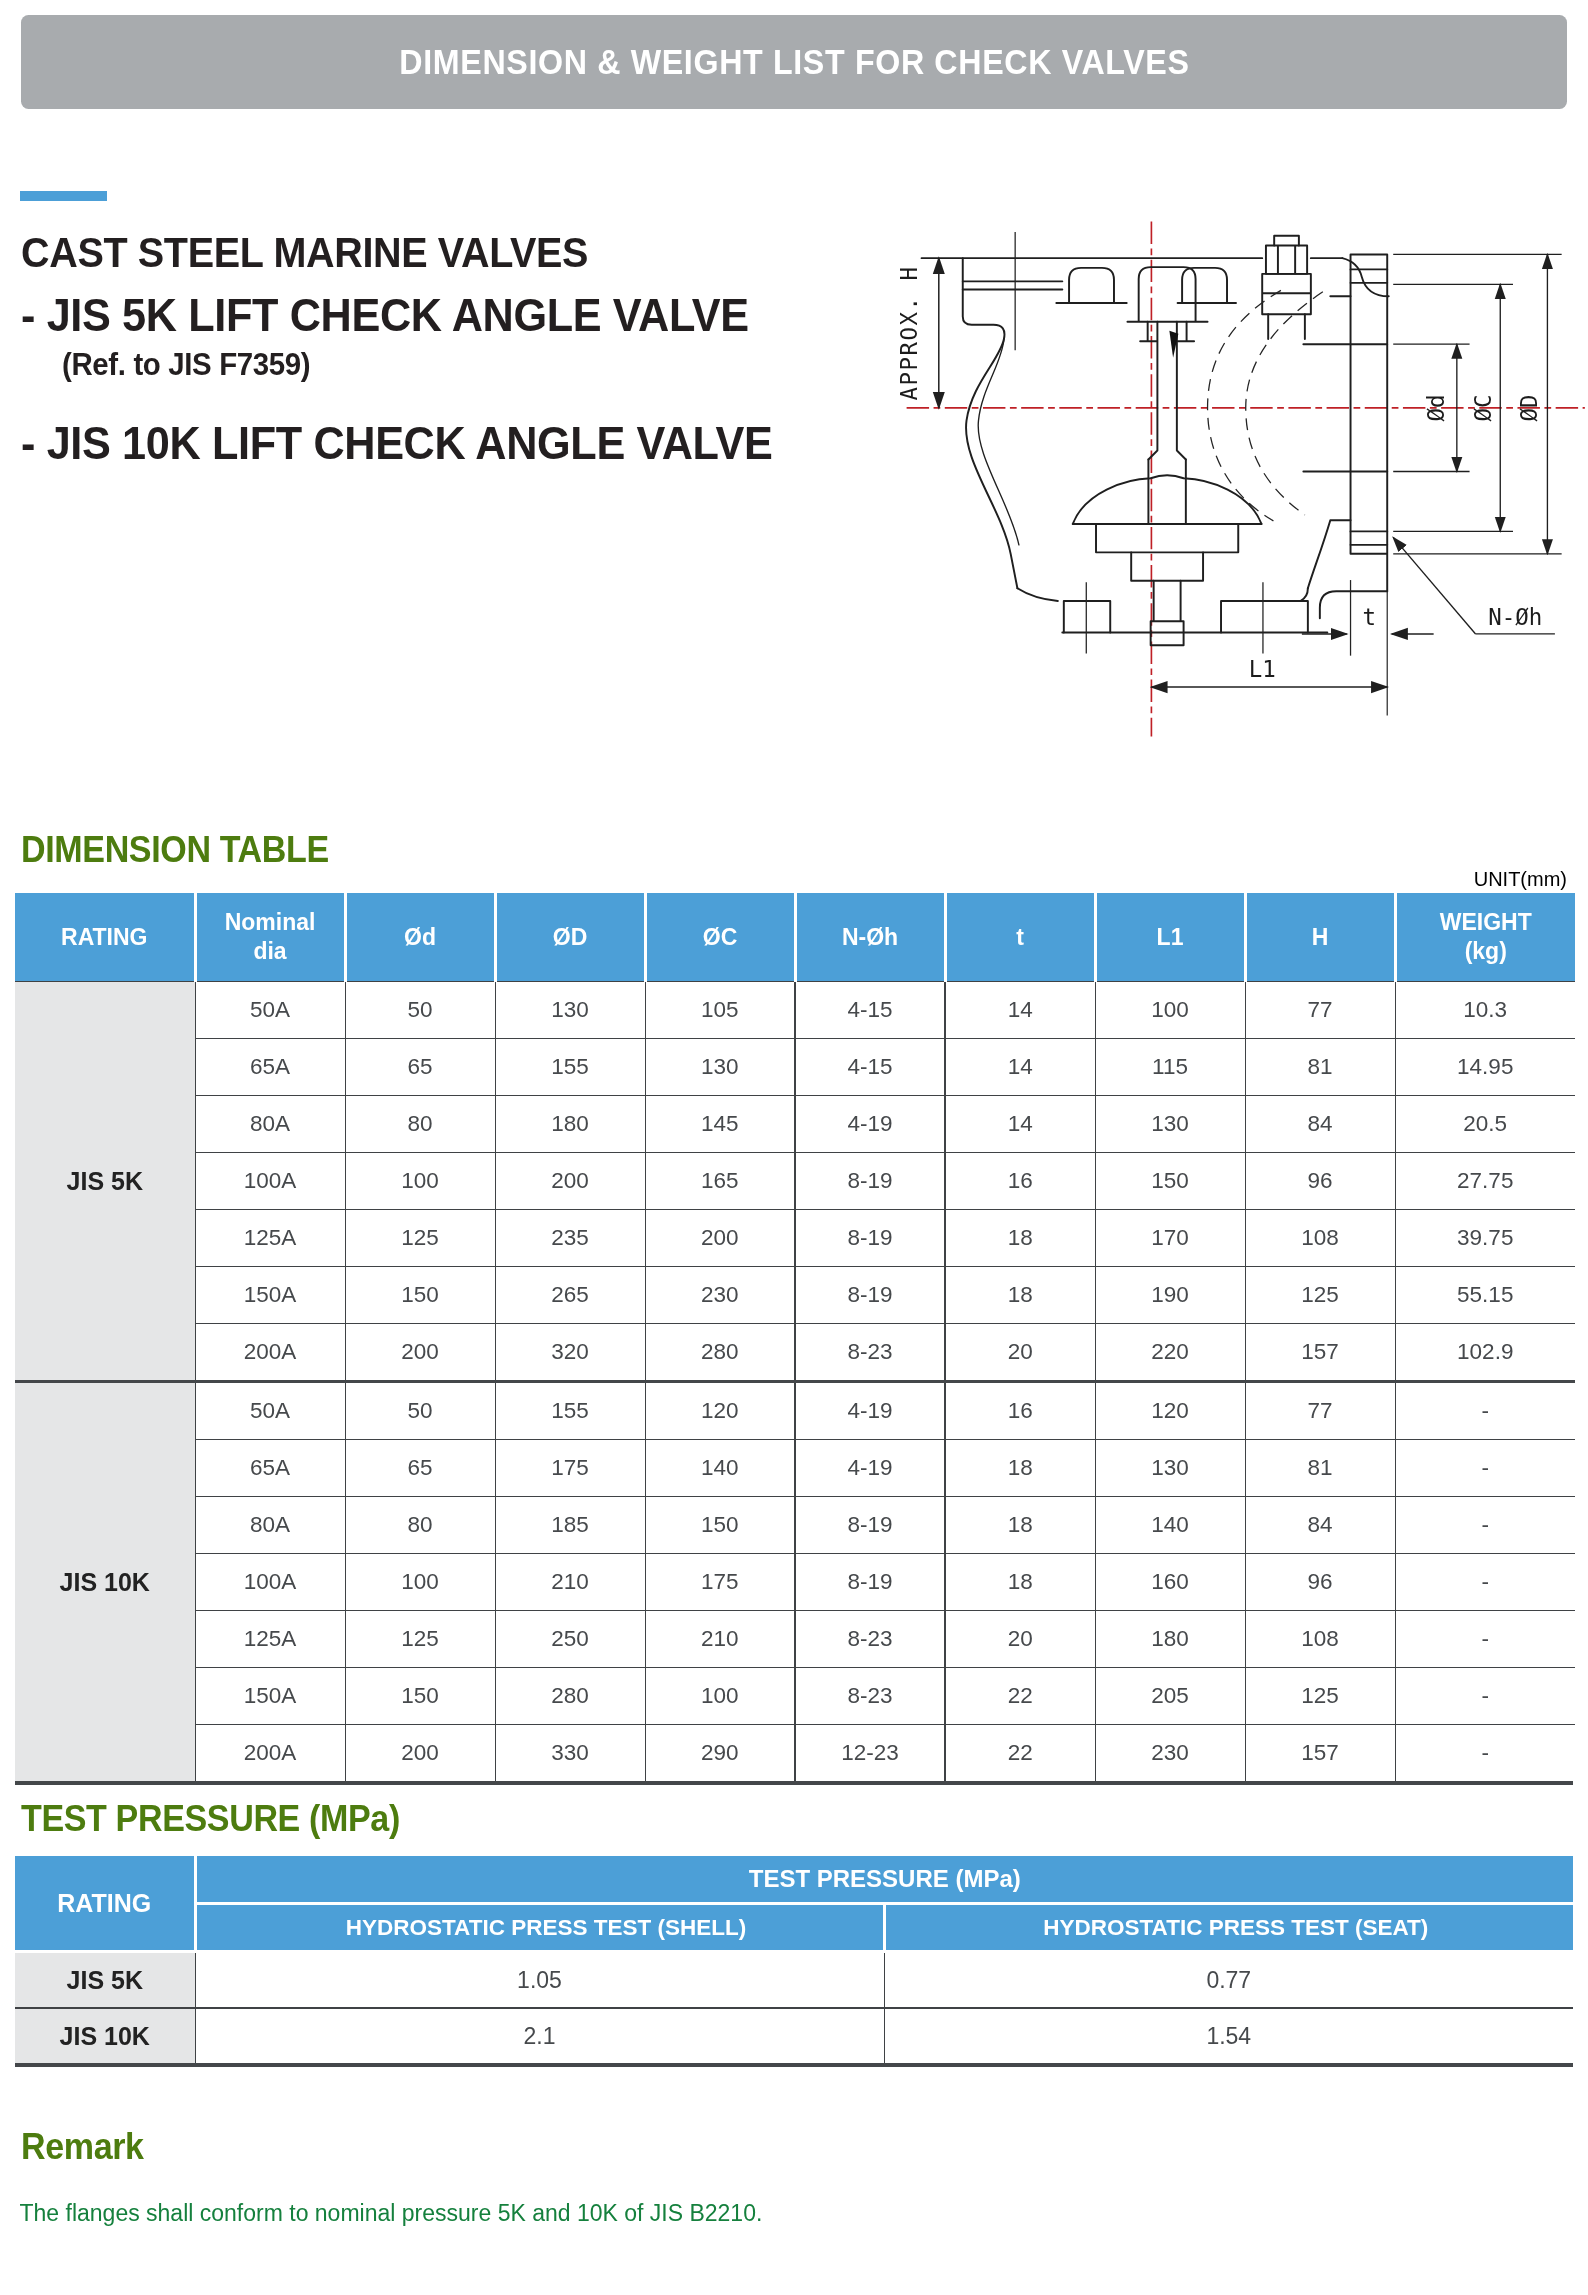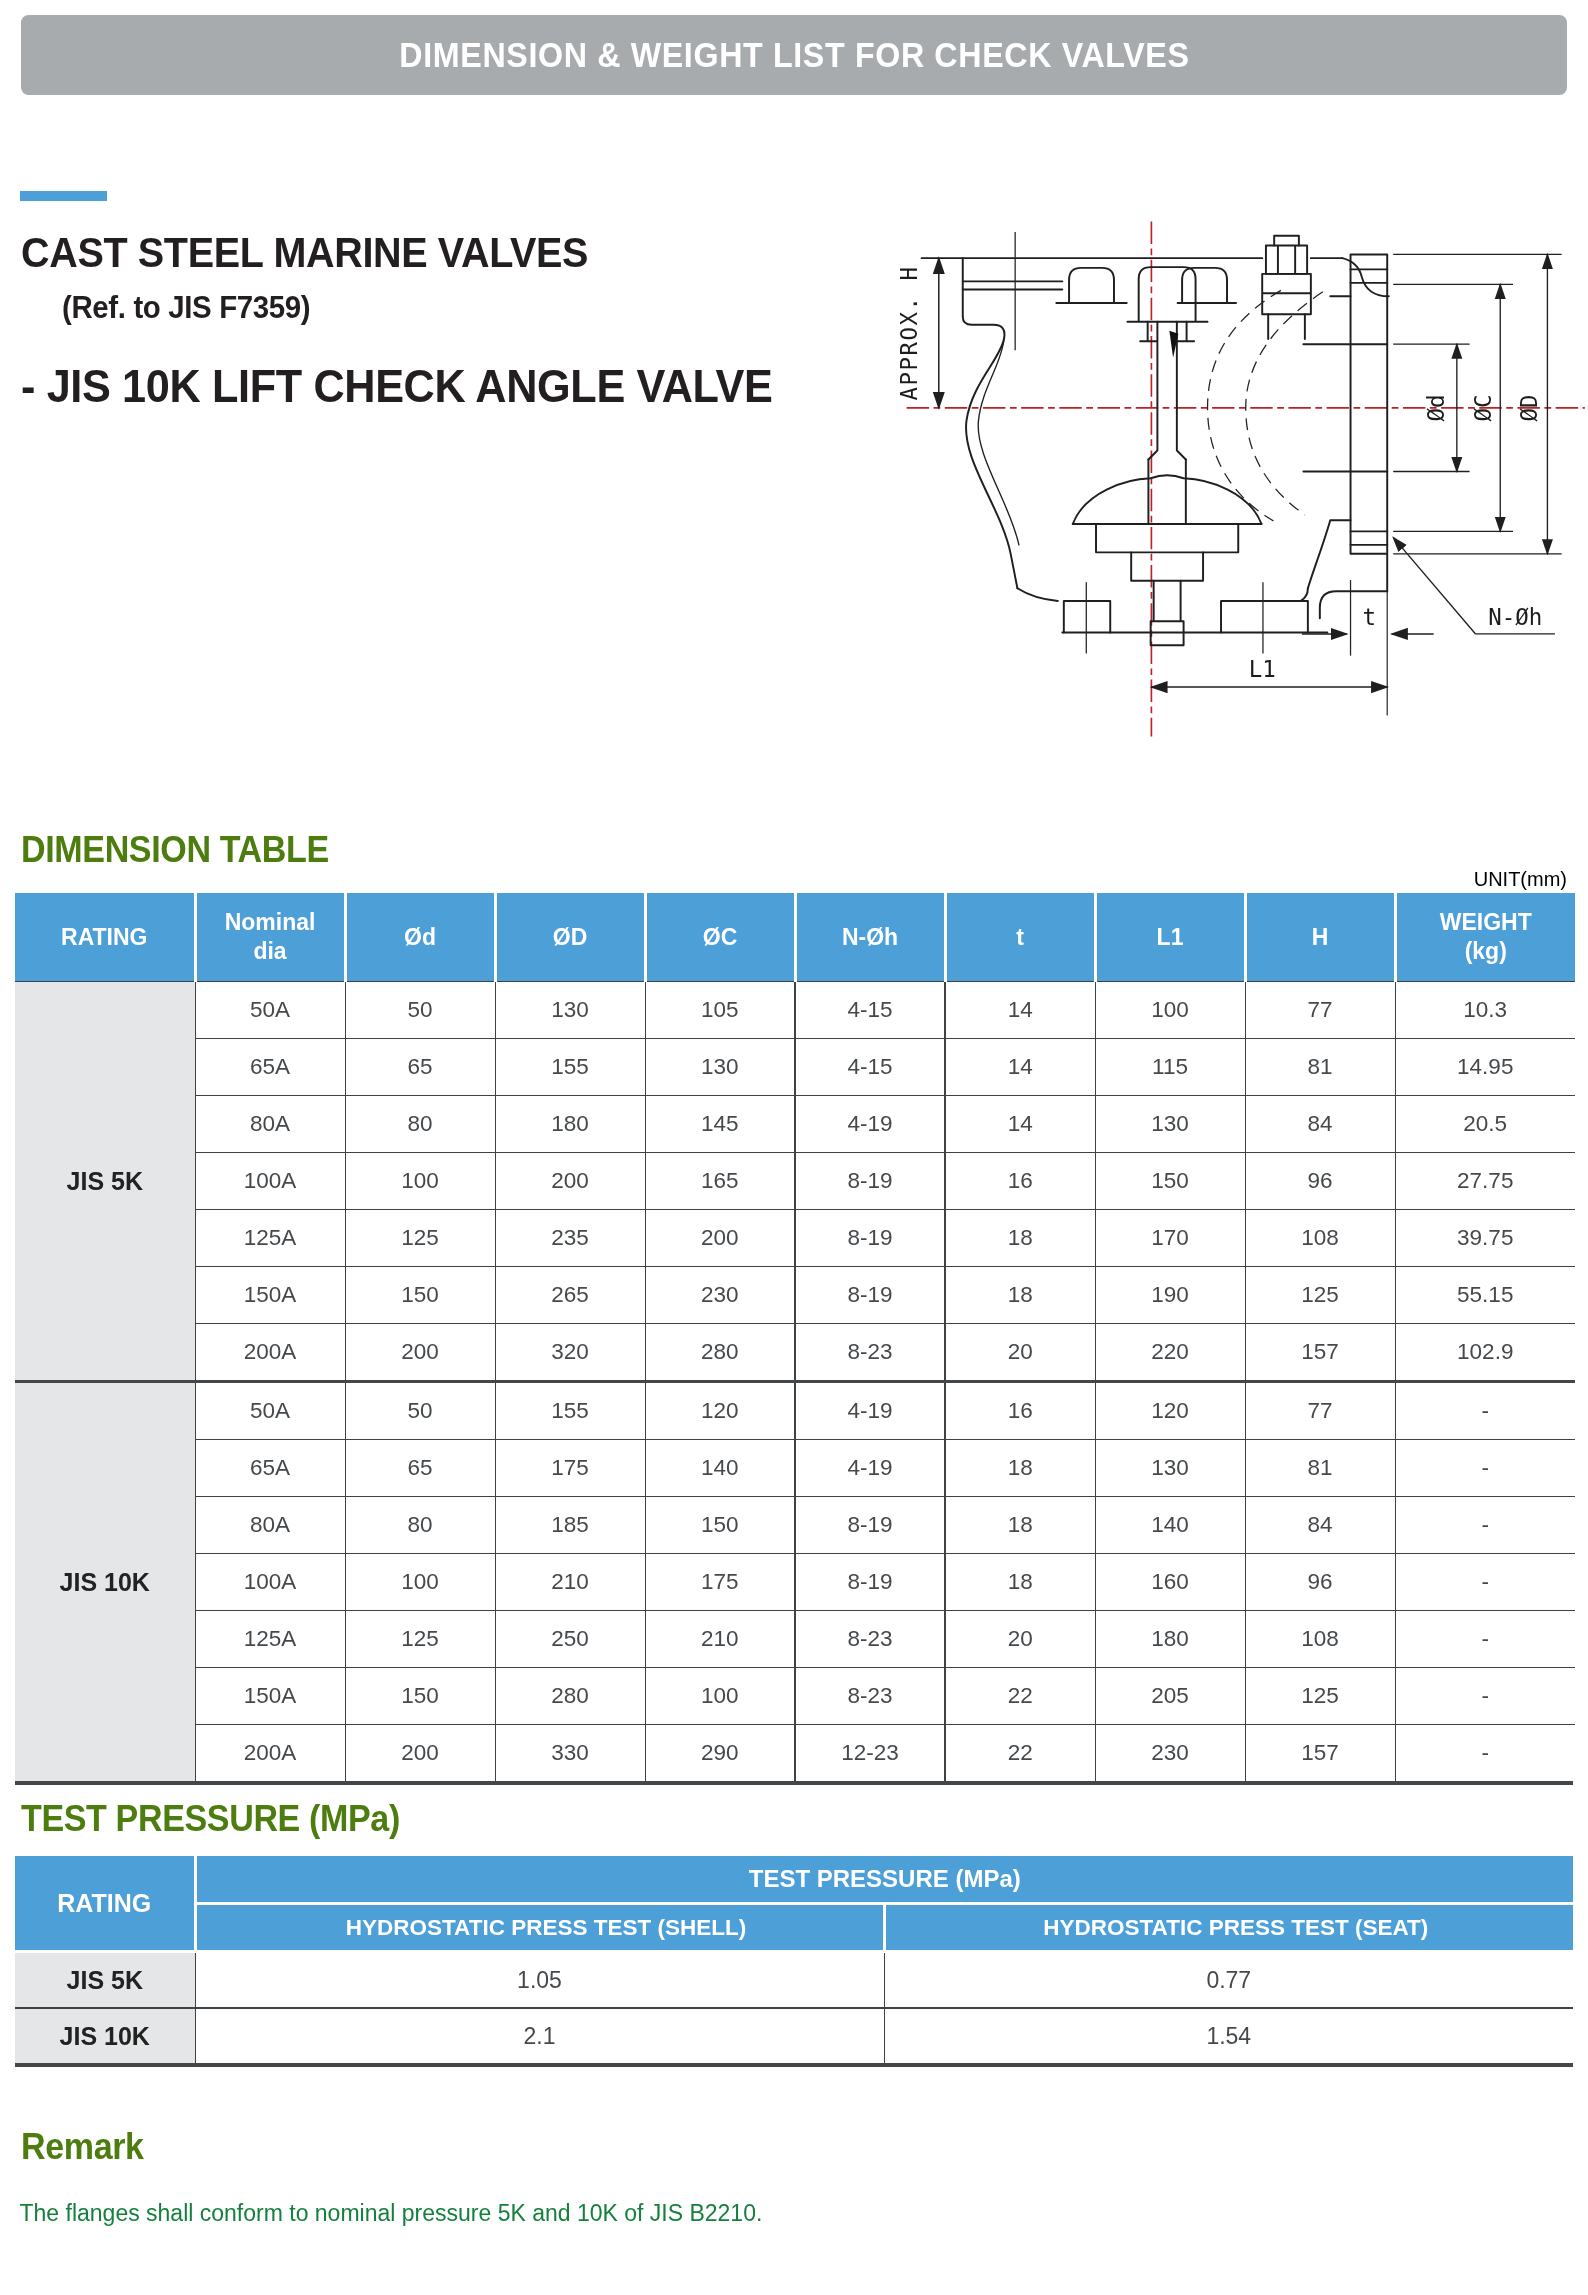--- a/index.html
+++ b/index.html
@@ -1,20 +1,20 @@
 <!DOCTYPE html>
 <html style="font-size:12px"><head>
 <meta charset="utf-8">
 <style>
   html,body{margin:0;padding:0;background:#fff;}
   .page{position:relative;width:1588px;height:2295px;background:#ffffff;overflow:hidden;
         font-family:"Liberation Sans", sans-serif;color:#231f20;}
   .cond{display:inline-block;transform:scaleX(0.92);transform-origin:0 50%;letter-spacing:-0.4px;}
   
-  .banner{position:absolute;left:21px;top:15px;width:1546px;height:80px;background:#a8abae;
+  .banner{position:absolute;left:21px;top:15px;width:1546px;height:94px;background:#a8abae;
           border-radius:7.5px;display:flex;align-items:center;justify-content:center;}
   .banner .cond{transform-origin:50% 50%;color:#fff;font-size:35px;font-weight:bold;letter-spacing:0.7px;}
   
   .blue-dash{position:absolute;left:20px;top:191px;width:87px;height:9.7px;background:#4c9fd7;}
   
   .intro{position:absolute;left:21px;top:231px;}
   .t1{font-size:43px;font-weight:bold;line-height:1.0;margin:0 0 16.5px 0;}
   .t2{font-size:47px;font-weight:bold;line-height:1.0;margin:0 0 0 0;}
   .t3{font-size:32px;font-weight:bold;line-height:1.0;margin:10.5px 0 0 41px;}
   .t10k{margin-top:39px;}
@@ -58,20 +58,21 @@
 <div class="page">
 
   <div class="banner">
     <span class="cond">DIMENSION &amp; WEIGHT LIST FOR CHECK VALVES</span>
   </div>
 
   <div class="blue-dash"></div>
 
   <div class="intro">
     <div class="t1"><span class="cond">CAST STEEL MARINE VALVES</span></div>
+    <div class="t2"><span class="cond">- JIS 5K LIFT CHECK ANGLE VALVE</span></div>
     <div class="t3"><span class="cond">(Ref. to JIS F7359)</span></div>
     <div class="t2 t10k"><span class="cond">- JIS 10K LIFT CHECK ANGLE VALVE</span></div>
   </div>
 
   <div class="drawing">
     <svg viewBox="0 0 940 720" width="704" height="539" xmlns="http://www.w3.org/2000/svg">
       <defs>
         <marker id="arr" viewBox="0 0 10 10" refX="9" refY="5" markerWidth="12" markerHeight="12" orient="auto-start-reverse">
           <path d="M0 1.6 L10 5 L0 8.4 Z" fill="#1f1f1f"></path>
         </marker>

